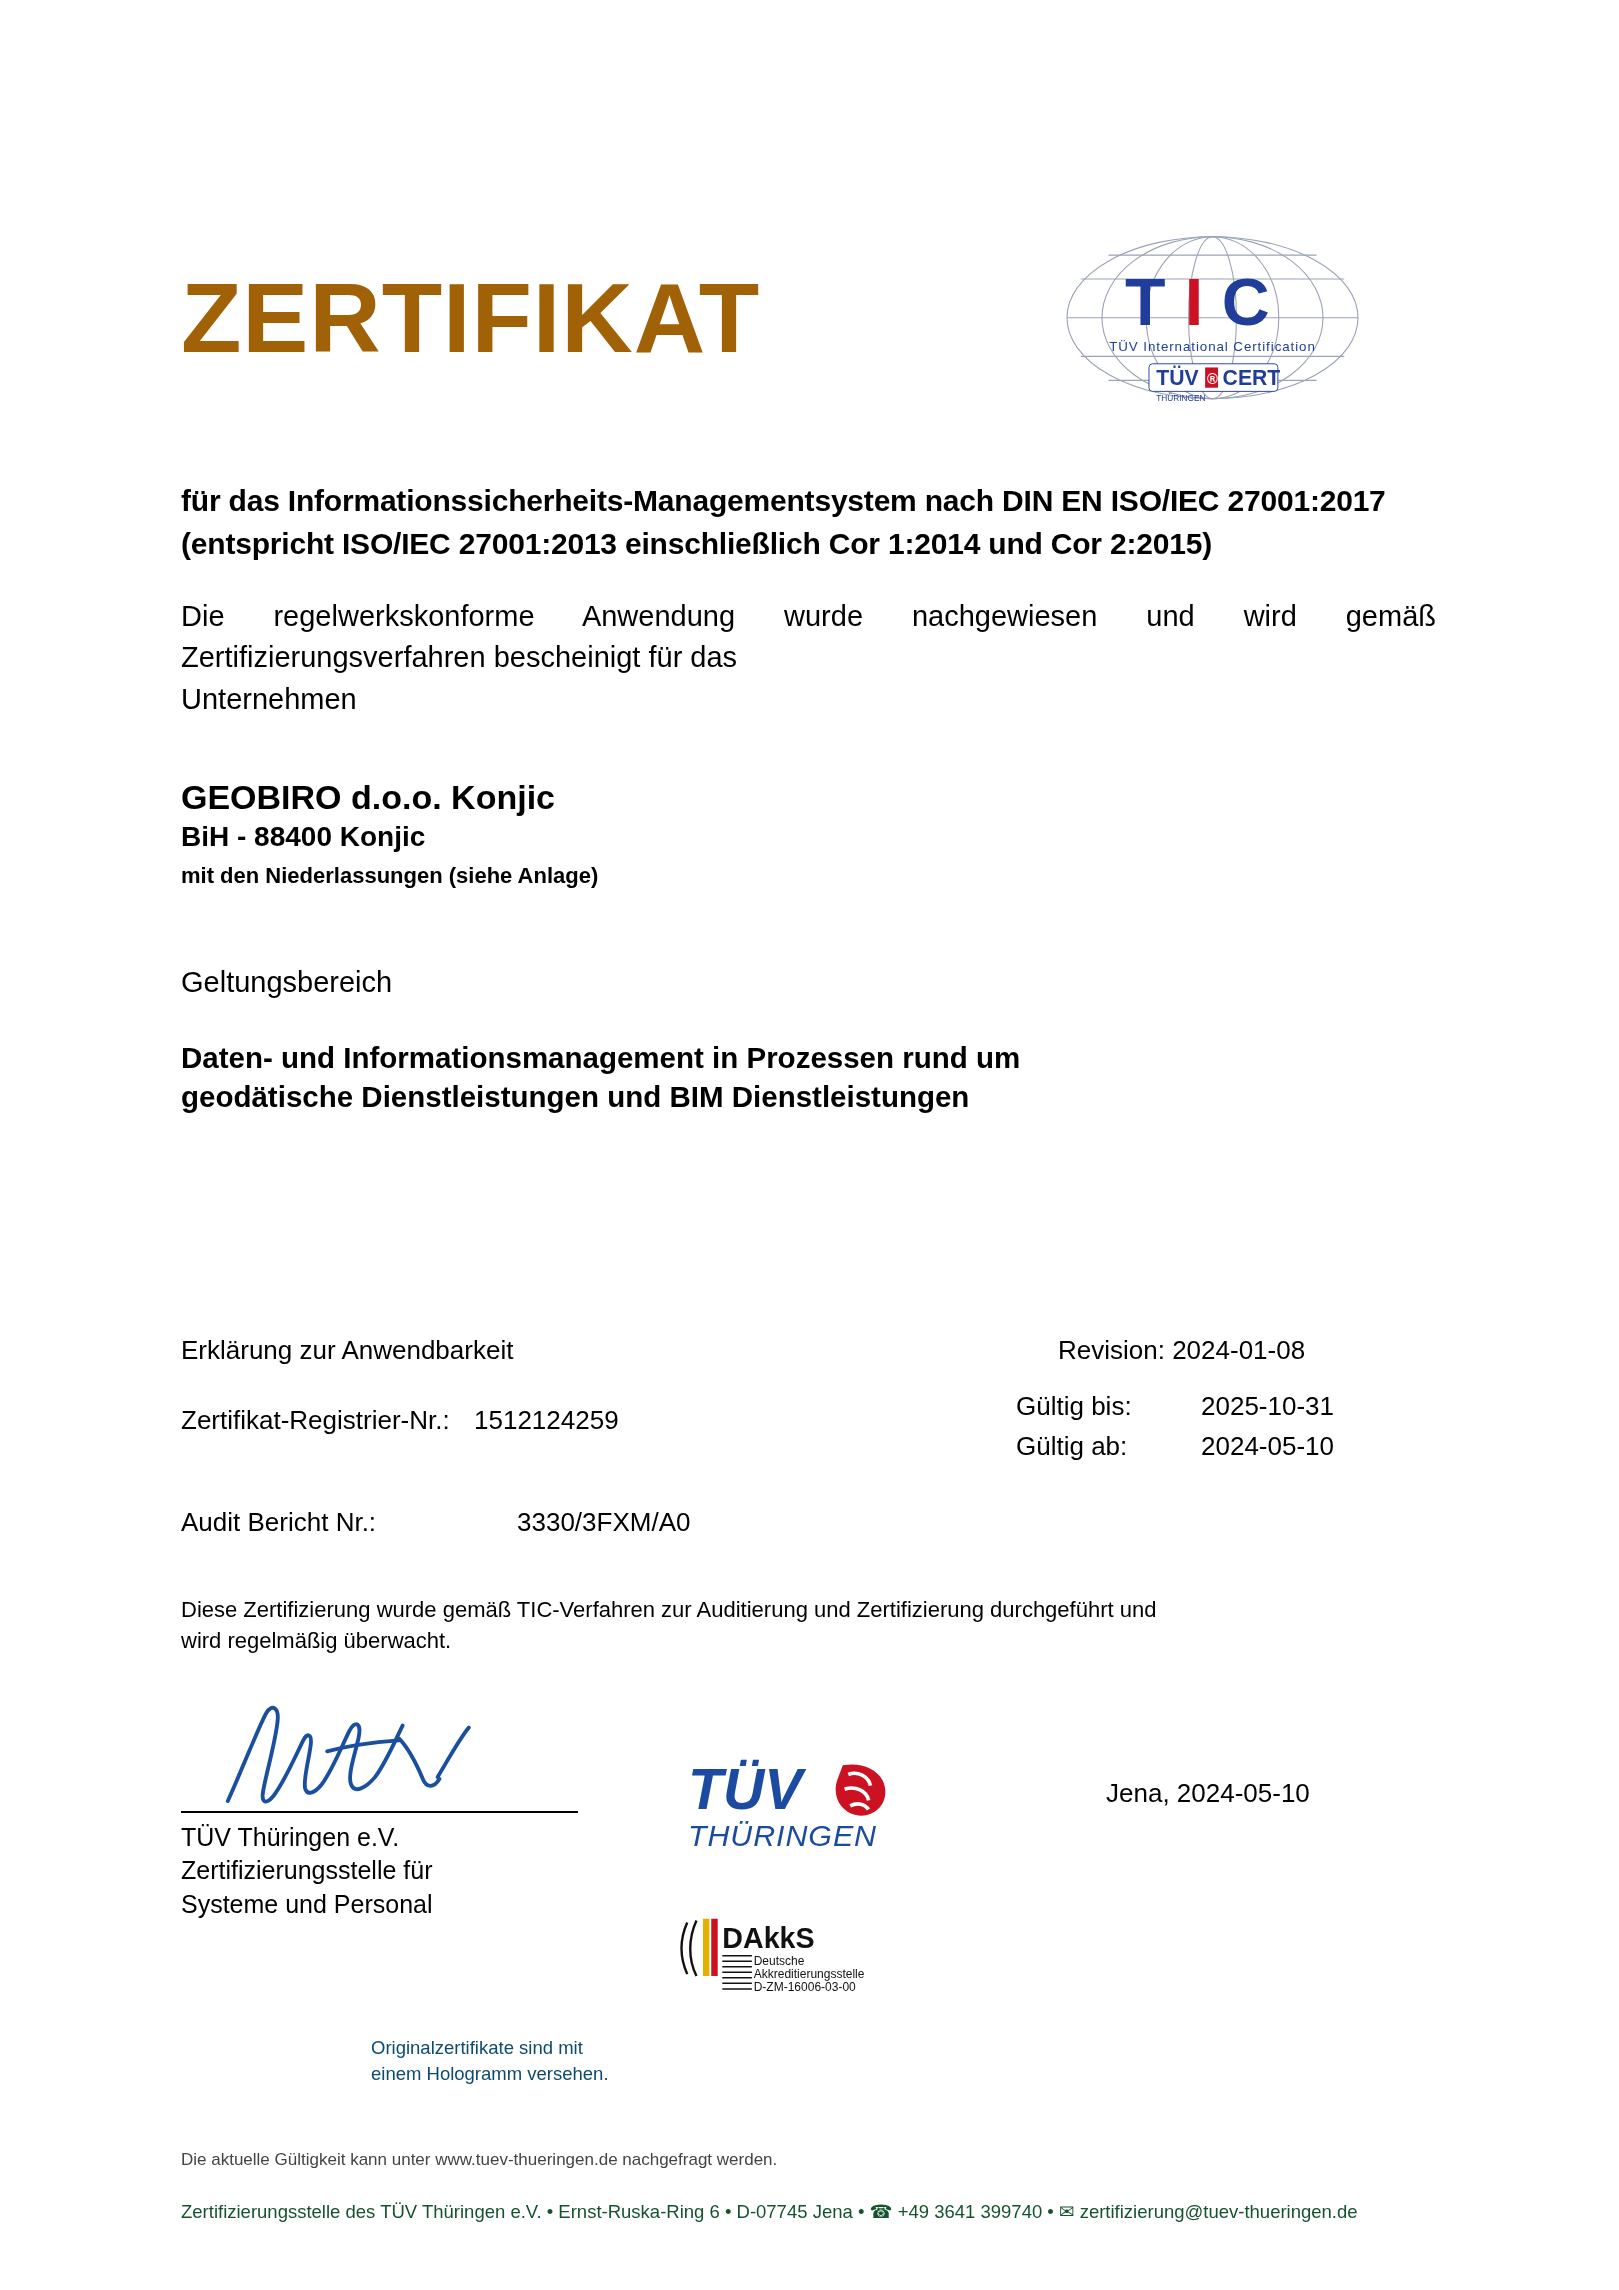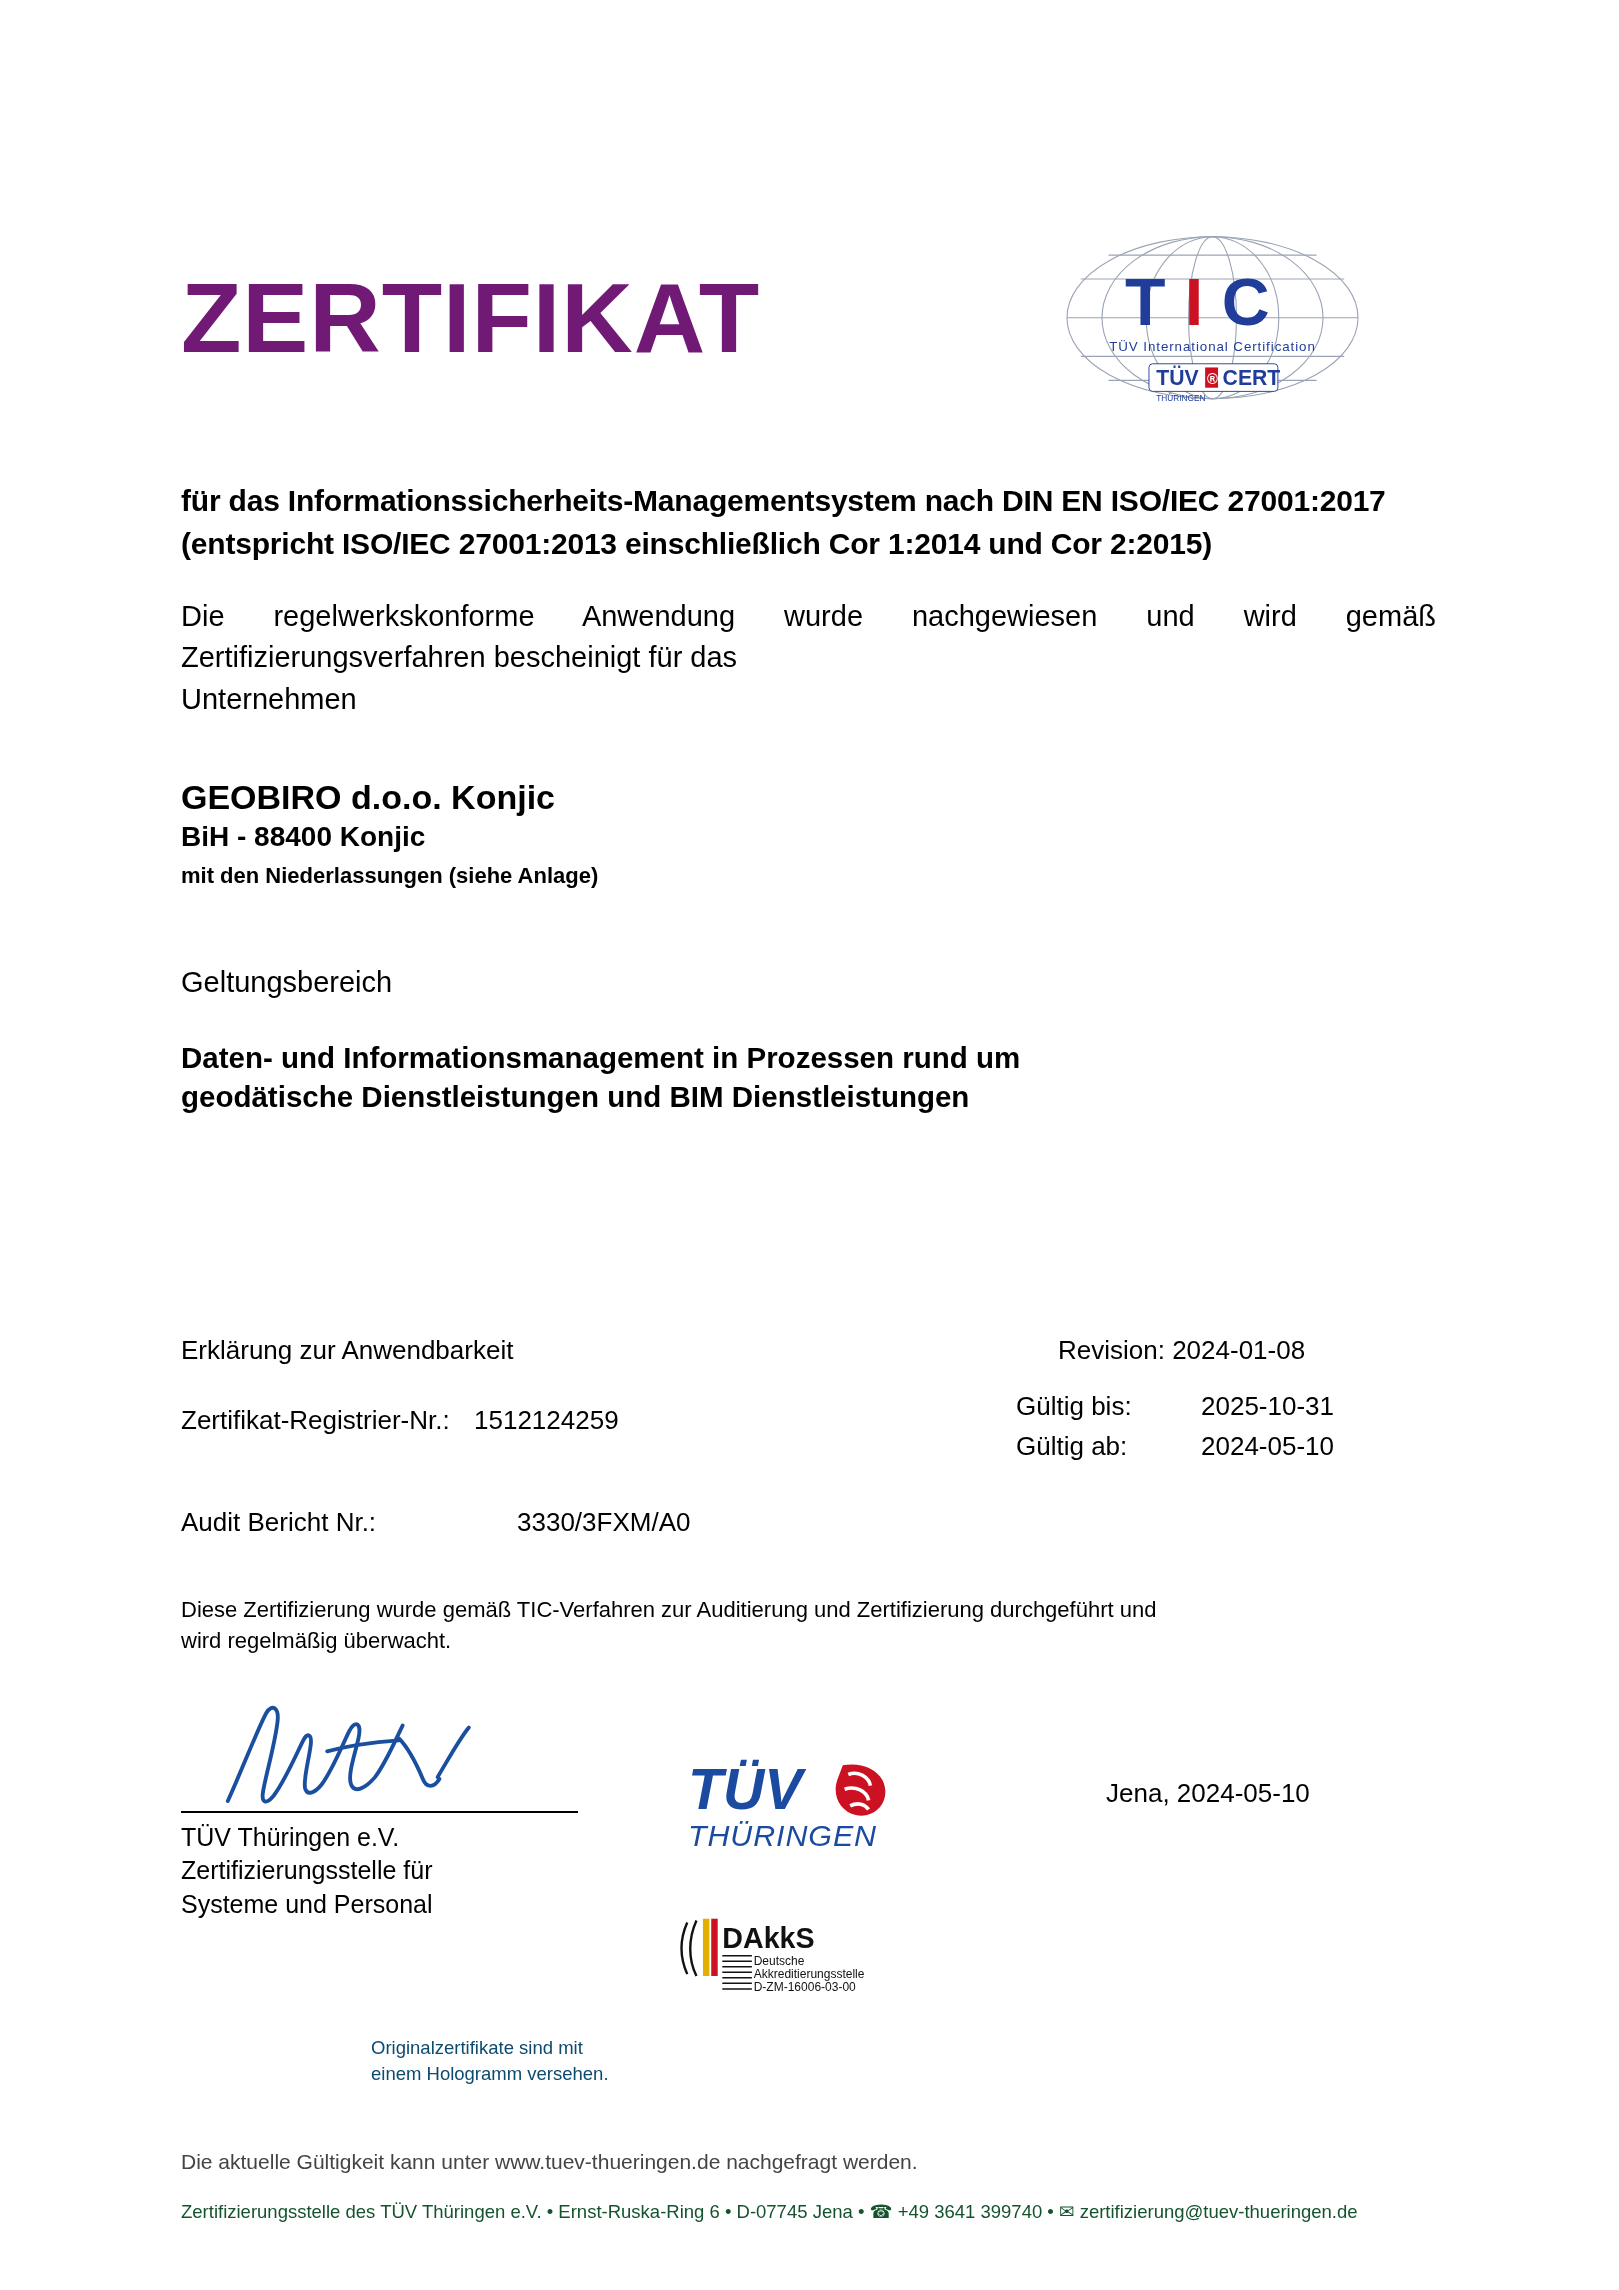--- a/index.html
+++ b/index.html
@@ -22,21 +22,21 @@
     box-sizing: border-box;
     padding: 0;
   }
   .zert-title {
     position: absolute;
     left: 181px;
     top: 268px;
     font-size: 99px;
     font-weight: bold;
     letter-spacing: 0.9px;
-    color: #701a75;
+    color: #a16207;
     line-height: 1;
     font-family: "Liberation Sans", sans-serif;
     text-align: right;
   }
 
   
   .tic-logo {
     position: absolute;
     left: 1060px;
     top: 233px;
@@ -185,21 +185,21 @@
     top: 2035px;
     font-size: 18.5px;
     color: #0c4a6e;
     line-height: 1.38;
   }
 
   .footer1 {
     position: absolute;
     left: 181px;
     top: 2150px;
-    font-size: 21px;
+    font-size: 17px;
     color: #444444;
   }
   .footer2 {
     position: absolute;
     left: 181px;
     top: 2201px;
     font-size: 18.5px;
     color: #14532d;
   }
 </style>

